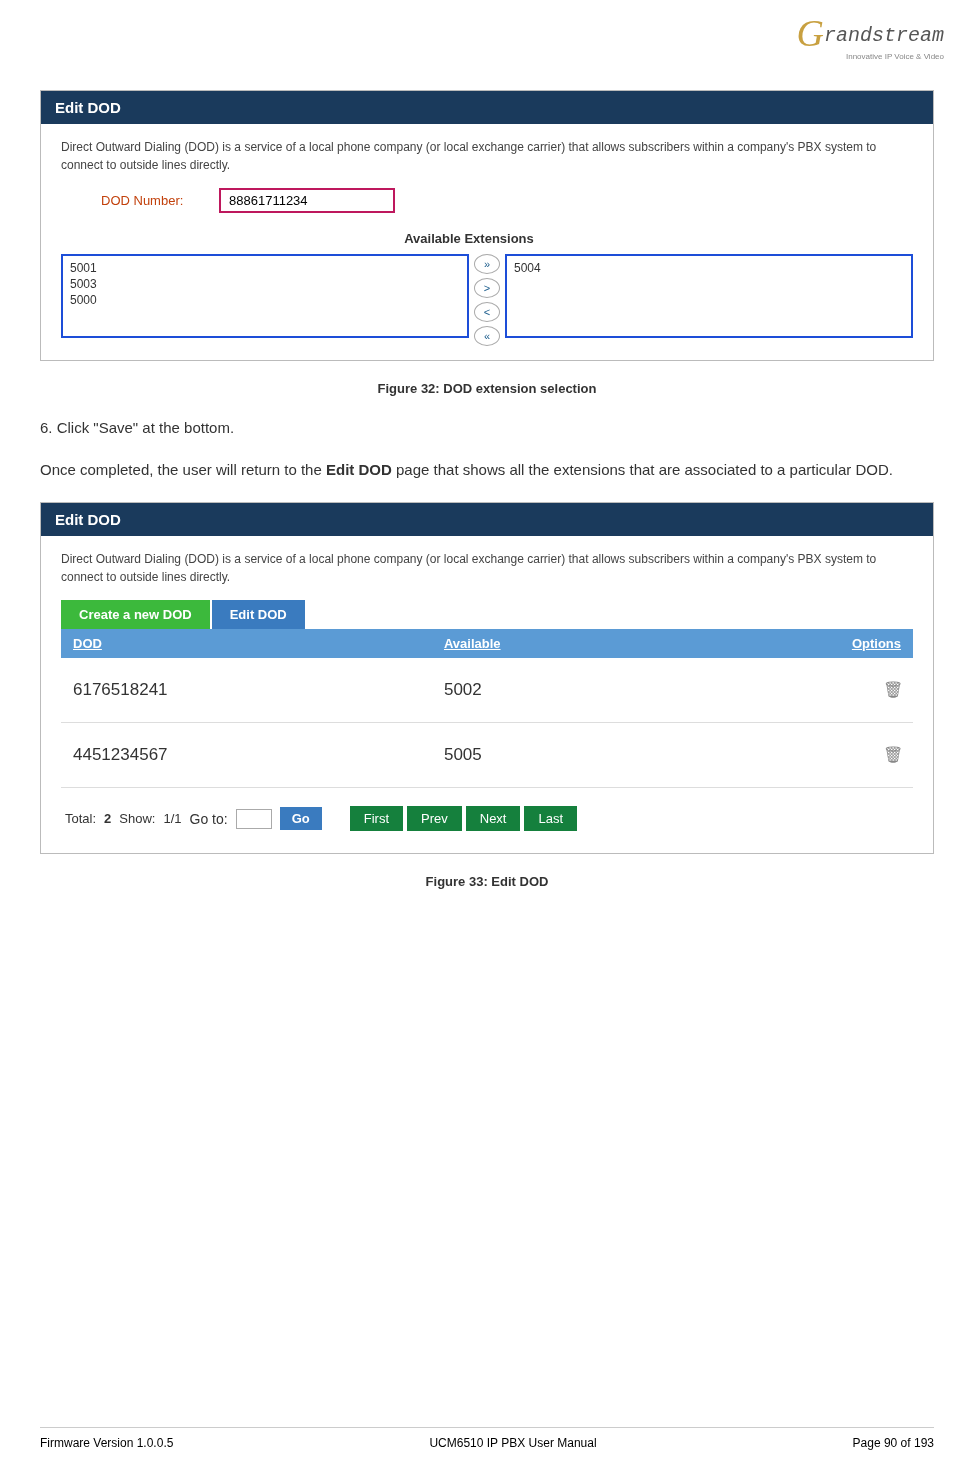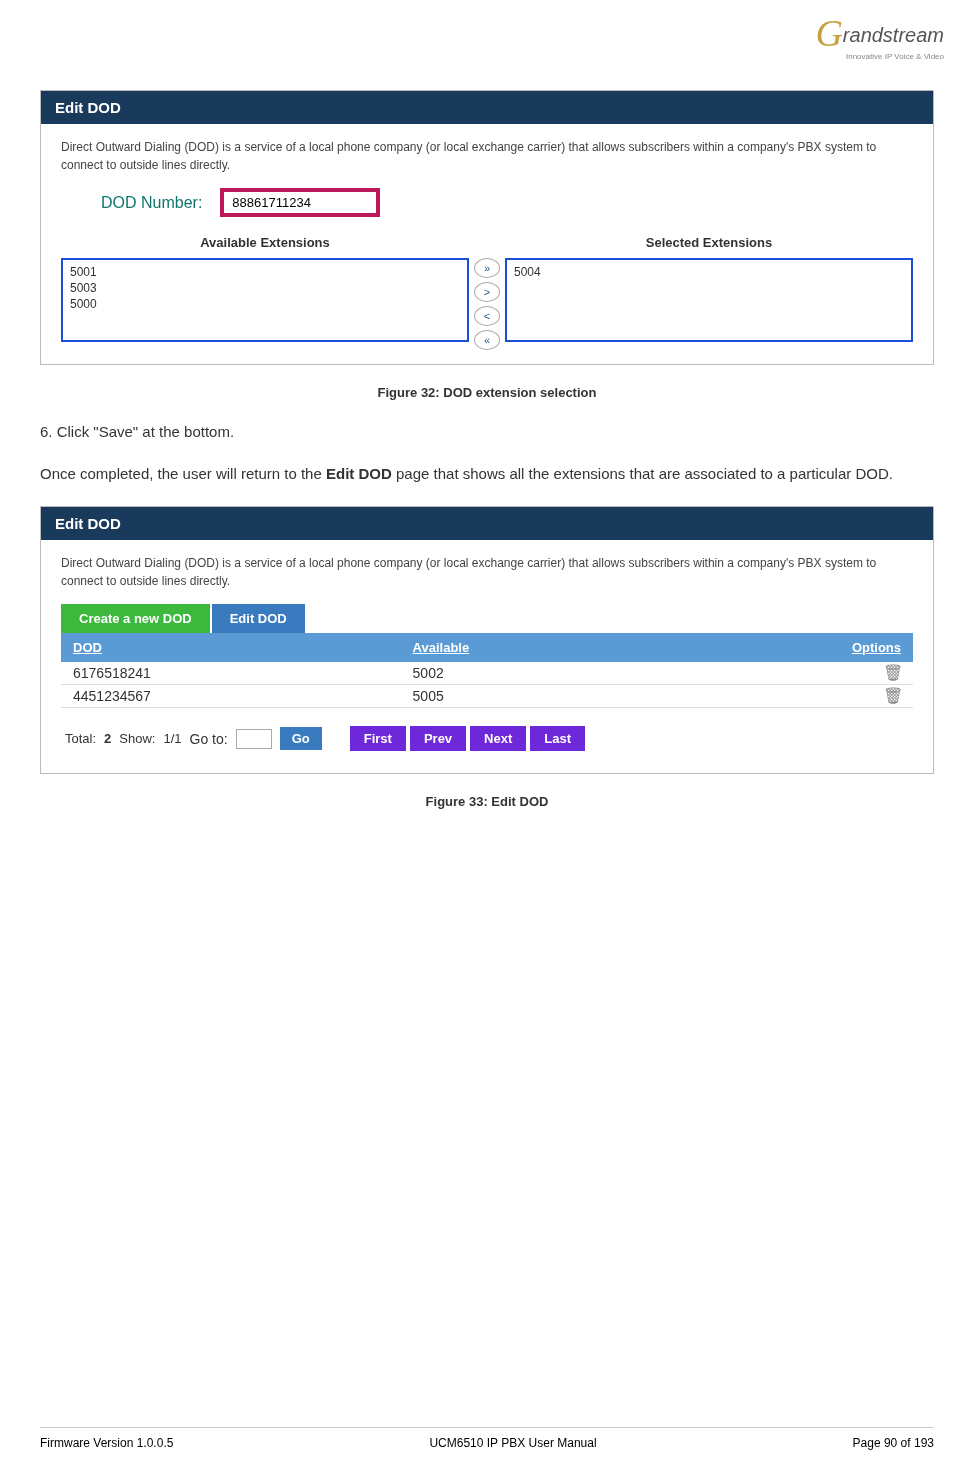--- a/index.html
+++ b/index.html
@@ -75,30 +75,30 @@
     }
 
     
     .dod-number-row {
       display: flex;
       align-items: center;
       margin-bottom: 18px;
       padding-left: 40px;
     }
     .dod-number-label {
-      font-size: 16px;
-      color: #0f766e;
+      font-size: 13px;
+      color: #c2410c;
       margin-right: 18px;
       min-width: 100px;
     }
     .dod-number-input {
-      border: 4px solid #be185d;
+      border: 2px solid #be185d;
       padding: 3px 8px;
       font-size: 13px;
-      width: 160px;
+      width: 176px;
       background: #fff;
     }
 
     
     .extensions-header-row {
       display: flex;
       align-items: center;
       margin-bottom: 8px;
     }
     .ext-col-header {
@@ -217,22 +217,22 @@
       font-weight: bold;
       text-align: left;
     }
     .dod-table thead th.th-options {
       text-align: right;
     }
     .dod-table tbody tr {
       border-bottom: 1px solid #ddd;
     }
     .dod-table tbody td {
-      padding: 1px 12px;
-      font-size: 14px;
+      padding: 22px 12px;
+      font-size: 17px;
     }
     .dod-table tbody td.td-options {
       text-align: right;
     }
 
     .trash-icon {
       display: inline-block;
       width: 18px;
       height: 20px;
       position: relative;
@@ -272,27 +272,27 @@
     .btn-go {
       background: #3a7bbf;
       color: #fff;
       border: none;
       padding: 4px 12px;
       font-size: 13px;
       cursor: pointer;
       font-weight: bold;
     }
     .btn-nav {
-      background: #6d28d9;
+      background: #15803d;
       color: #fff;
       border: none;
       padding: 5px 14px;
       font-size: 13px;
       cursor: pointer;
-      font-weight: bold;
+      font-weight: normal;
     }
 
     
     .page-footer {
       position: absolute;
       bottom: 20px;
       left: 40px;
       right: 40px;
       display: flex;
       justify-content: space-between;
@@ -306,40 +306,39 @@
   </style>
 </head>
 <body>
 
 <div class="page-container">
 
   <div class="logo-area">
     <div class="logo-box">
       <div style="display:flex;align-items:flex-start;">
         <span class="logo-g">G</span>
-        <span style="font-size:20px;font-style:italic;color:#555;font-family:Liberation Sans, sans-serif;margin-top:10px;">randstream</span>
+        <span style="font-size:20px;font-style:italic;color:#555;font-family:Liberation Mono, monospace;margin-top:10px;">randstream</span>
       </div>
       <div class="logo-tagline">Innovative IP Voice &amp; Video</div>
     </div>
   </div>
 
   <div class="figure-block" style="margin-top:70px;">
     <div class="edit-dod-header">Edit DOD</div>
     <div class="figure-body">
       <div class="figure-description">Direct Outward Dialing (DOD) is a service of a local phone company (or local exchange carrier) that allows subscribers within a company's PBX system to connect to outside lines directly.</div>
 
       <div class="dod-number-row">
         <span class="dod-number-label">DOD Number:</span>
         <input class="dod-number-input" type="text" value="88861711234" style="">
       </div>
 
       <div class="extensions-header-row">
         <div class="ext-col-header ext-col-available">Available Extensions</div>
         <div class="ext-col-arrows"></div>
-        <div class="ext-col-header ext-col-selected">Selected Extensions</div>
       </div>
 
       <div class="extensions-lists-row">
         <div class="ext-list-box">
           <div>5001</div>
           <div>5003</div>
           <div>5000</div>
         </div>
         <div class="arrows-col">
           <div class="arrow-btn">»</div>

